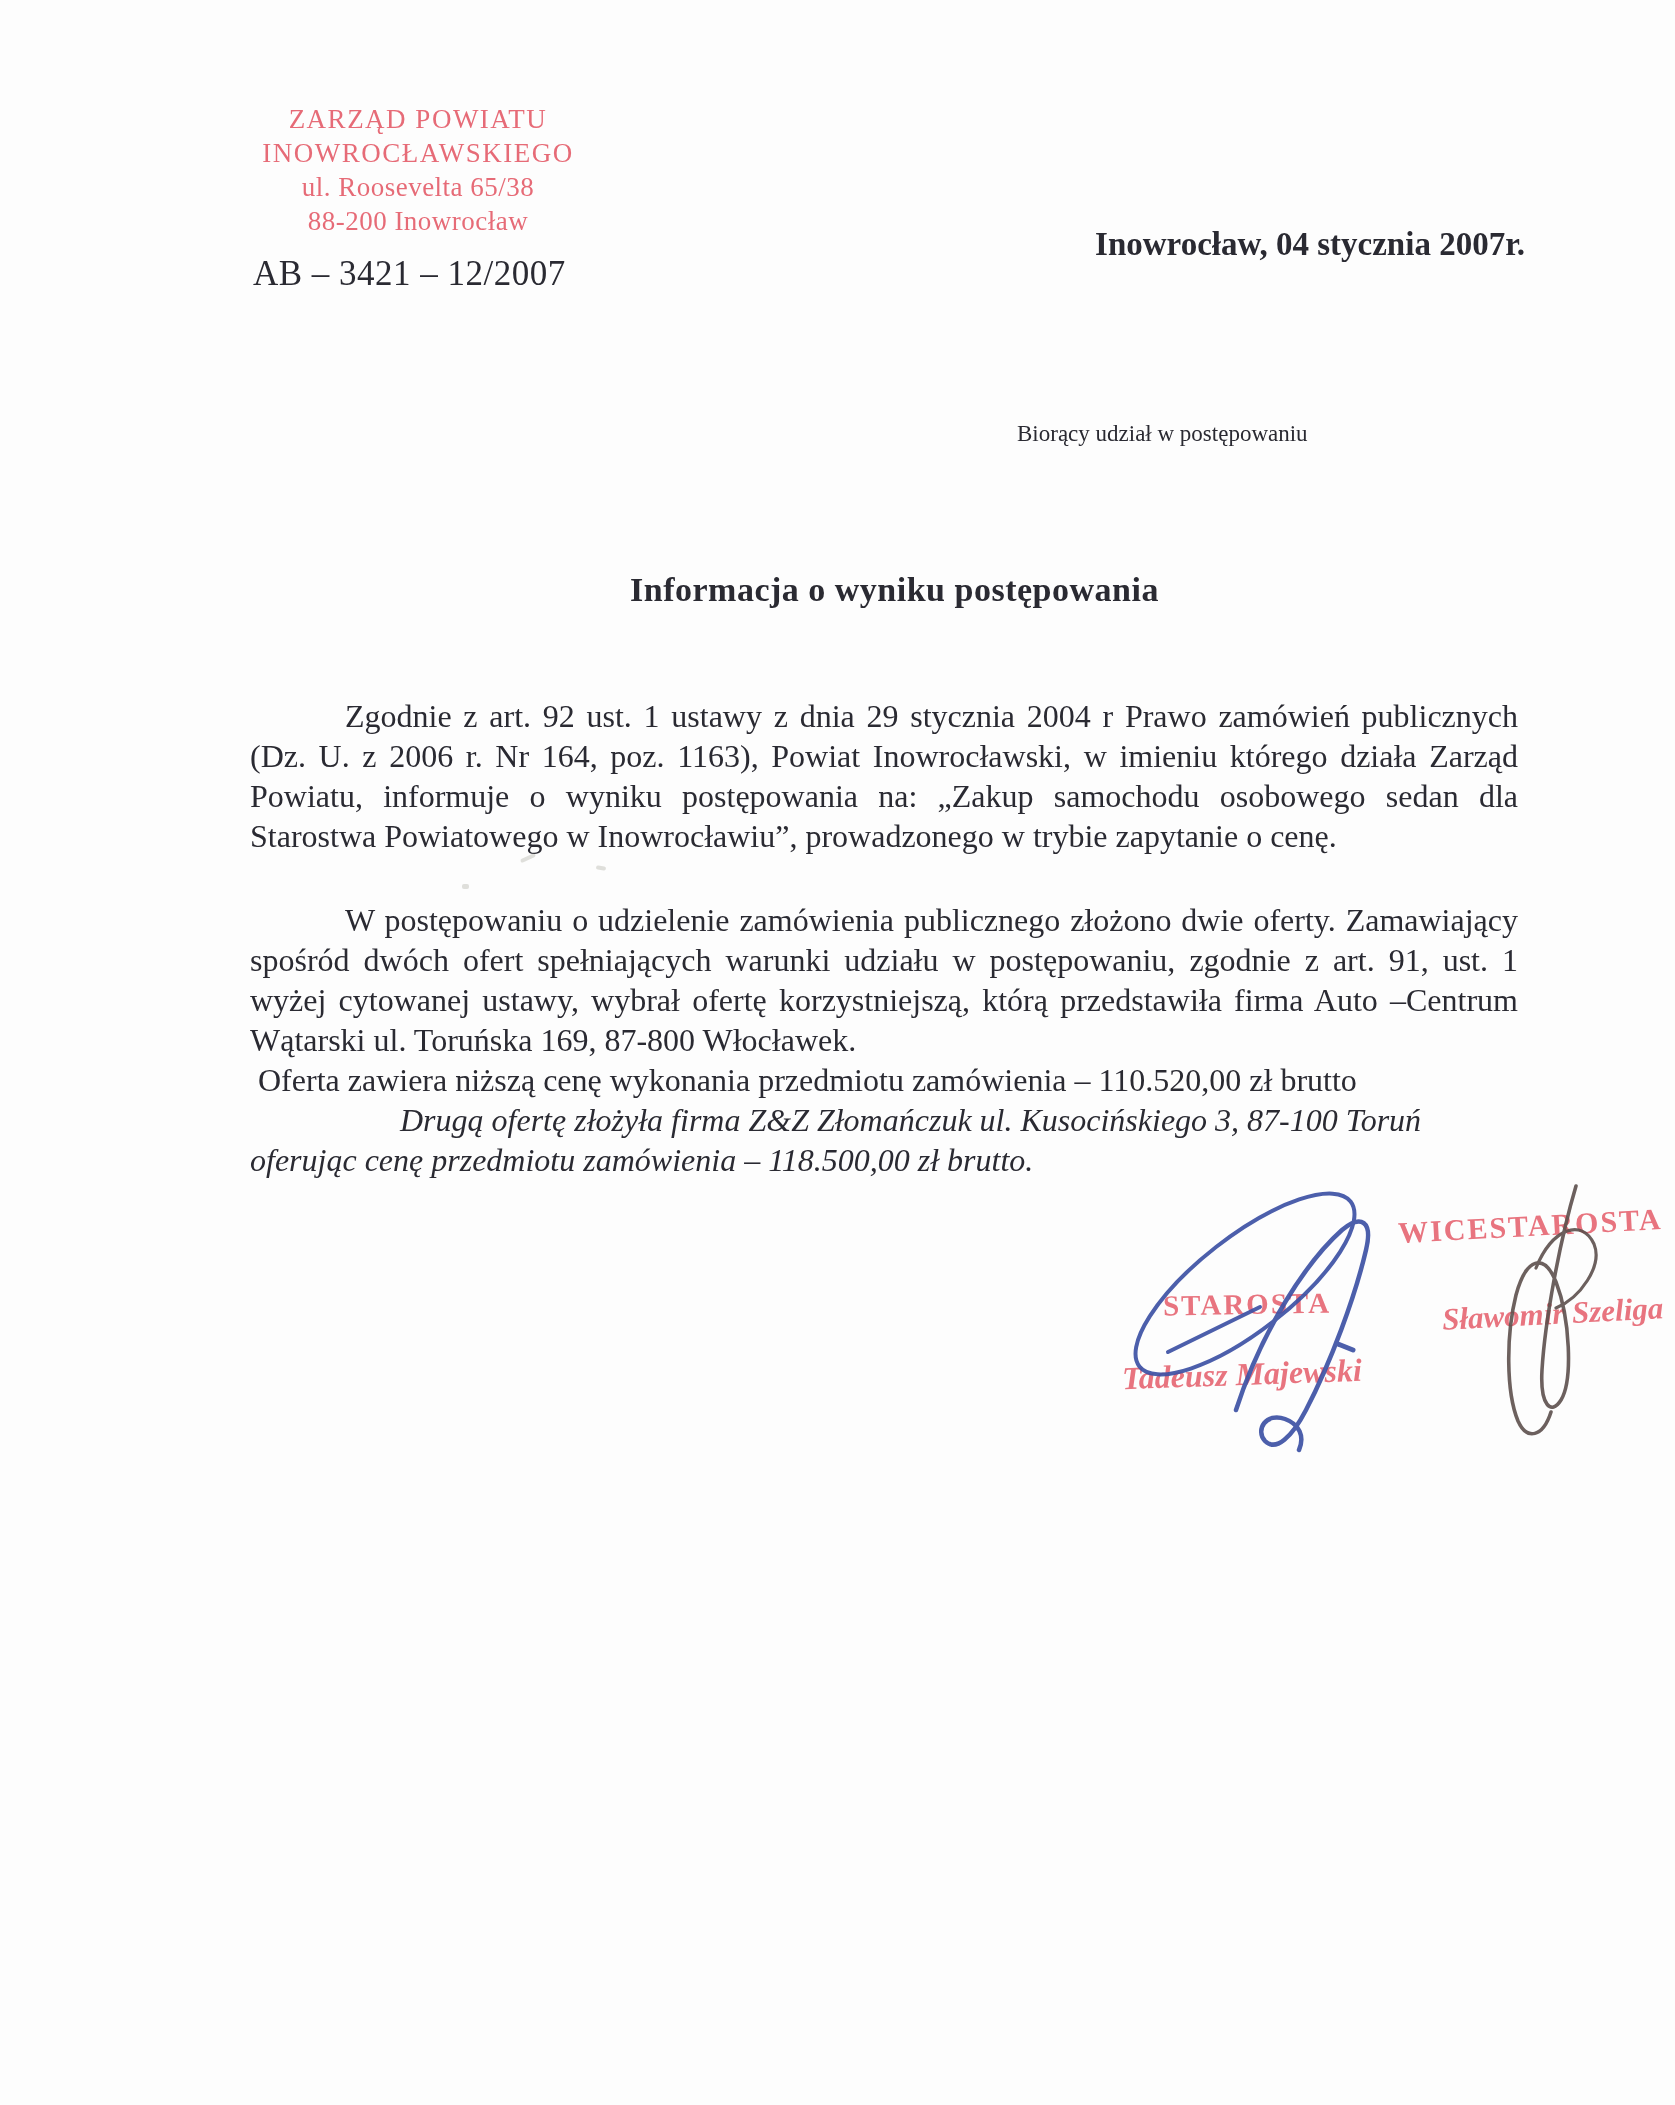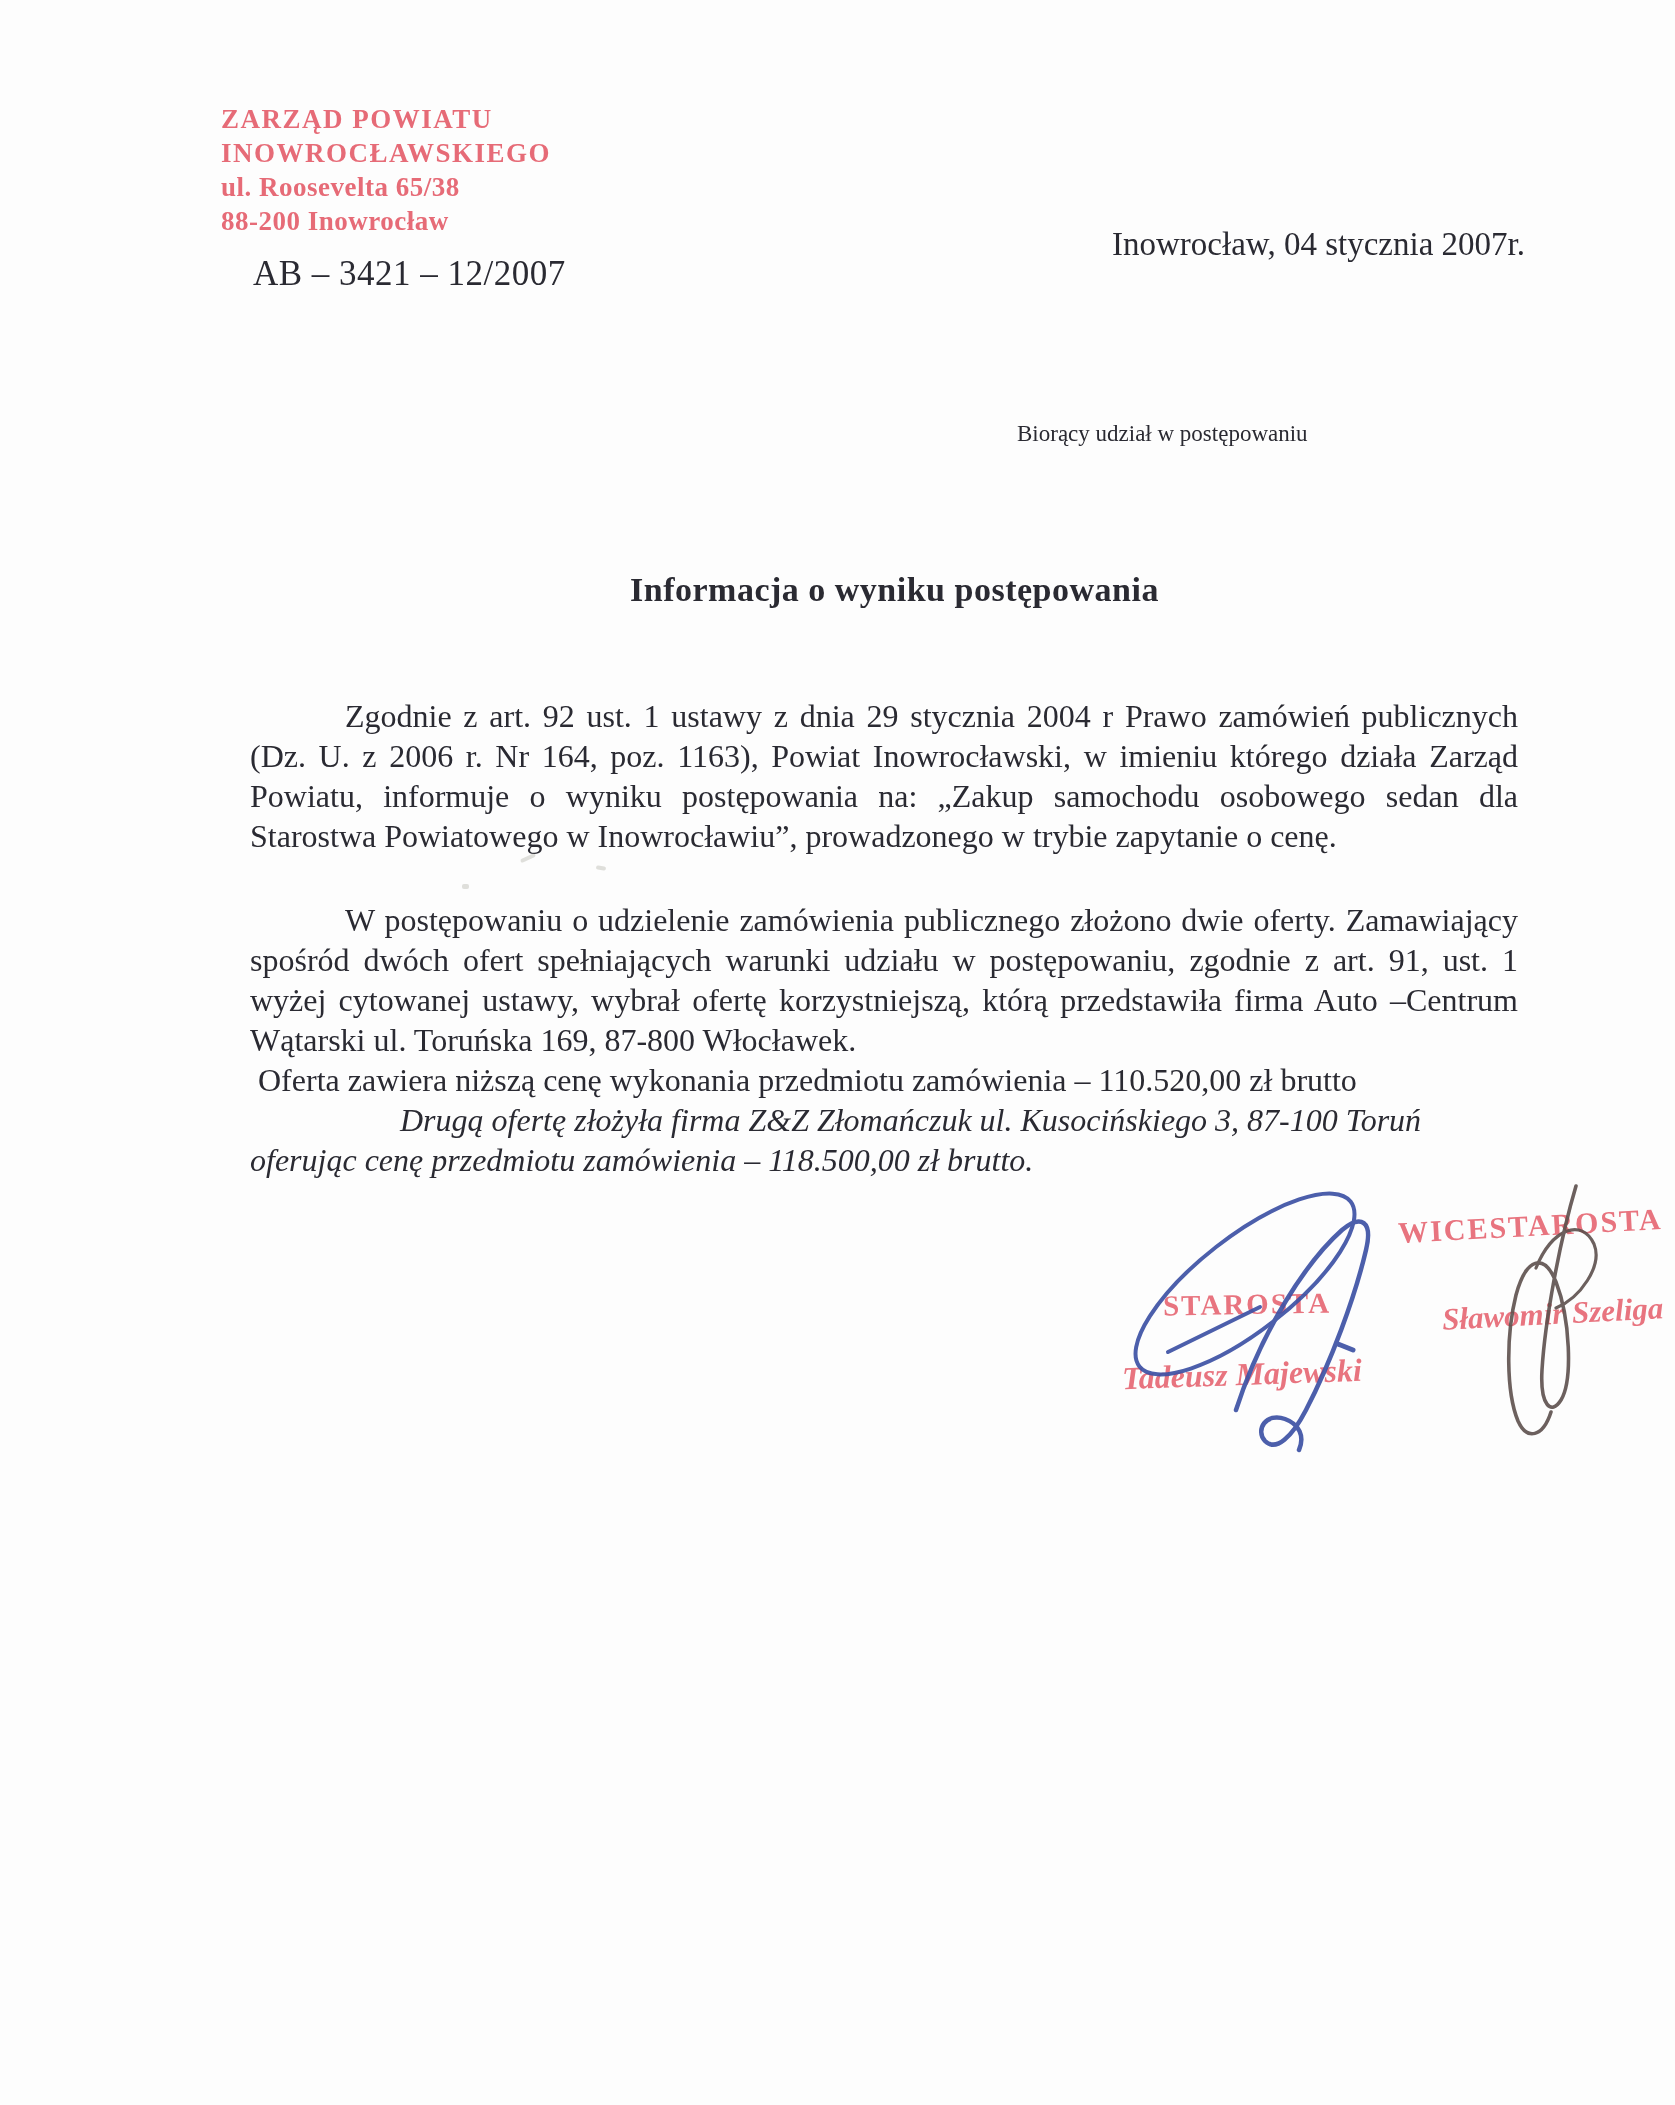--- a/index.html
+++ b/index.html
@@ -8,40 +8,42 @@
     width:1675px;height:2105px;
     background:#fdfdfd;
     font-family:"Liberation Serif", serif;
     color:#2a2a32;
     overflow:hidden;
   }
   .abs{position:absolute;}
 
   
   .stamp-block{
-    left:221px; top:102px; width:356px;
+    left:240px; top:102px; width:356px;
+    text-align:center;
     color:#e35260;
-    font-weight:bold;
+    font-weight:normal;
     line-height:34px;
     opacity:.85;
     letter-spacing:1.5px;
   }
   .stamp-block .s-big{font-size:27px;}
   .stamp-block .s-addr{font-size:27px; letter-spacing:.5px;}
 
   .ref-number{
     left:253px; top:254px;
     font-size:35px;
     letter-spacing:.5px;
   }
   .place-date{
     left:1095px; top:226px;
     width:430px;
     font-size:33px;
     text-align:right;
+    font-weight:bold;
   }
   .recipient{
     left:1017px; top:421px;
     font-size:23px;
   }
   .doc-title{
     left:630px; top:571px;
     font-size:34px;
     font-weight:bold;
     letter-spacing:.5px;

